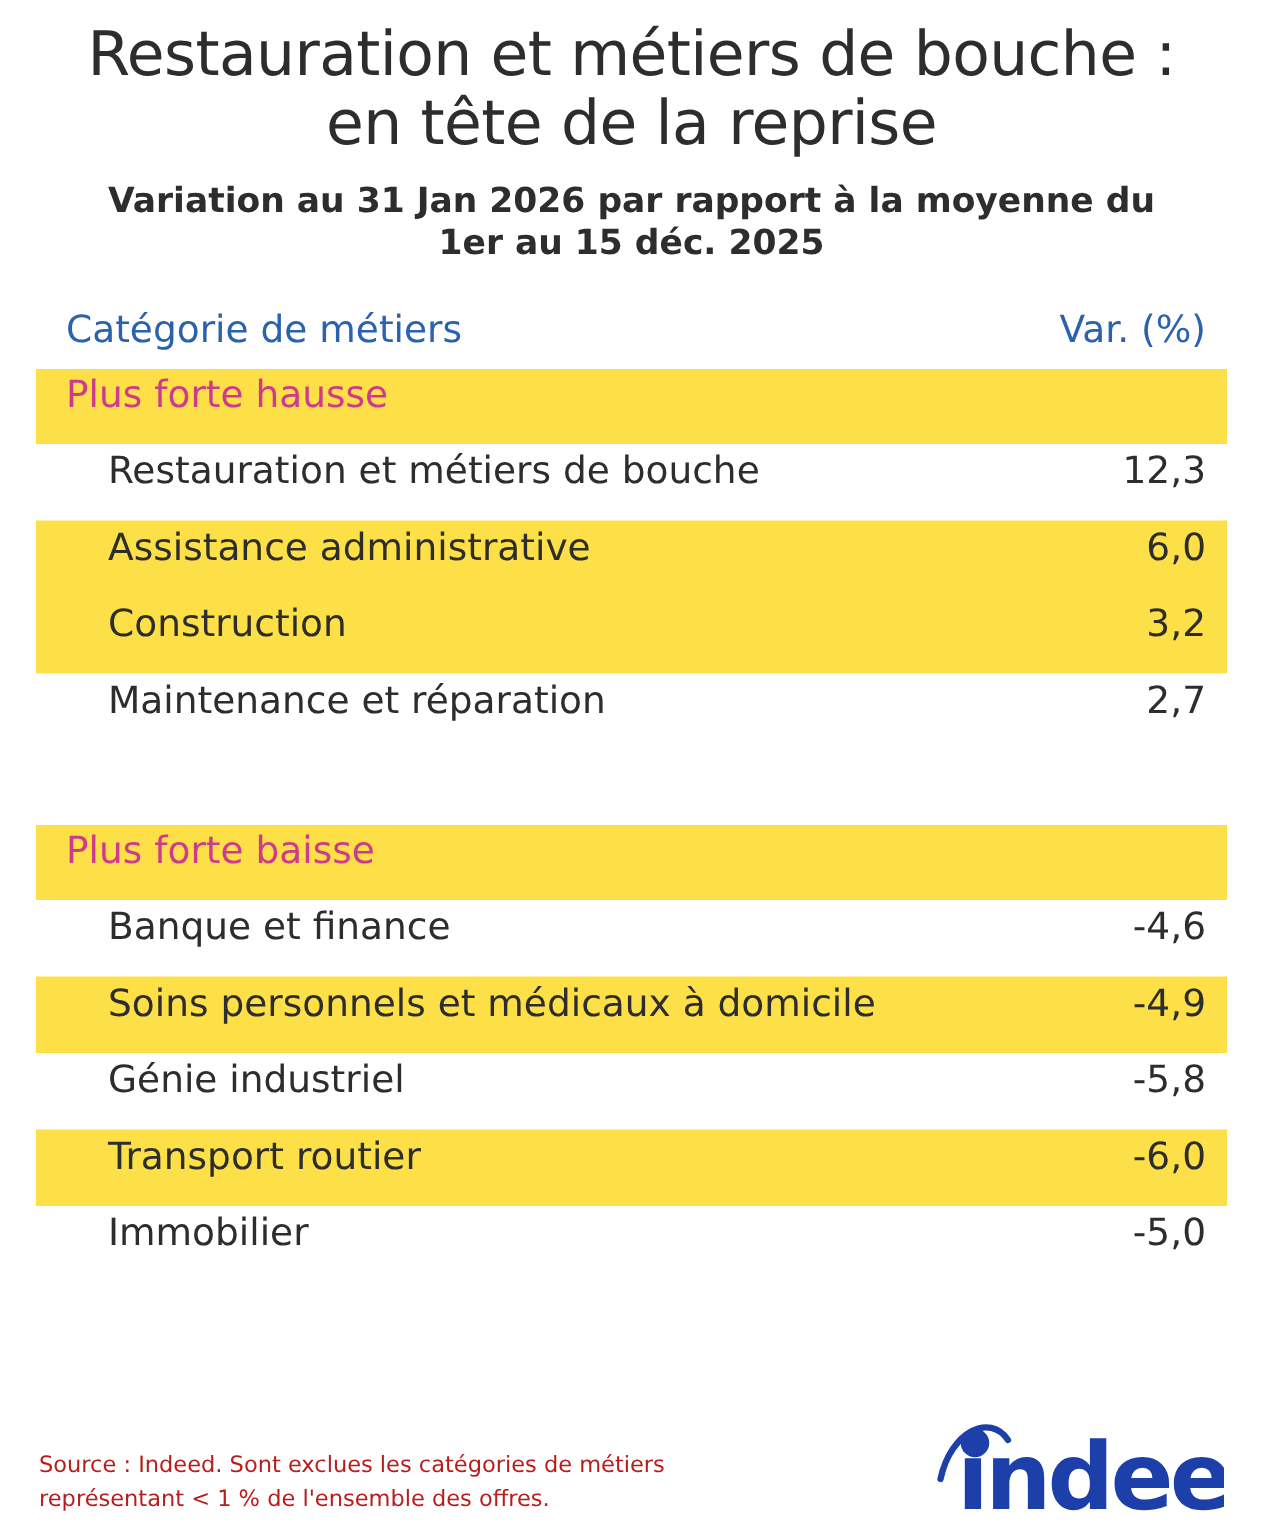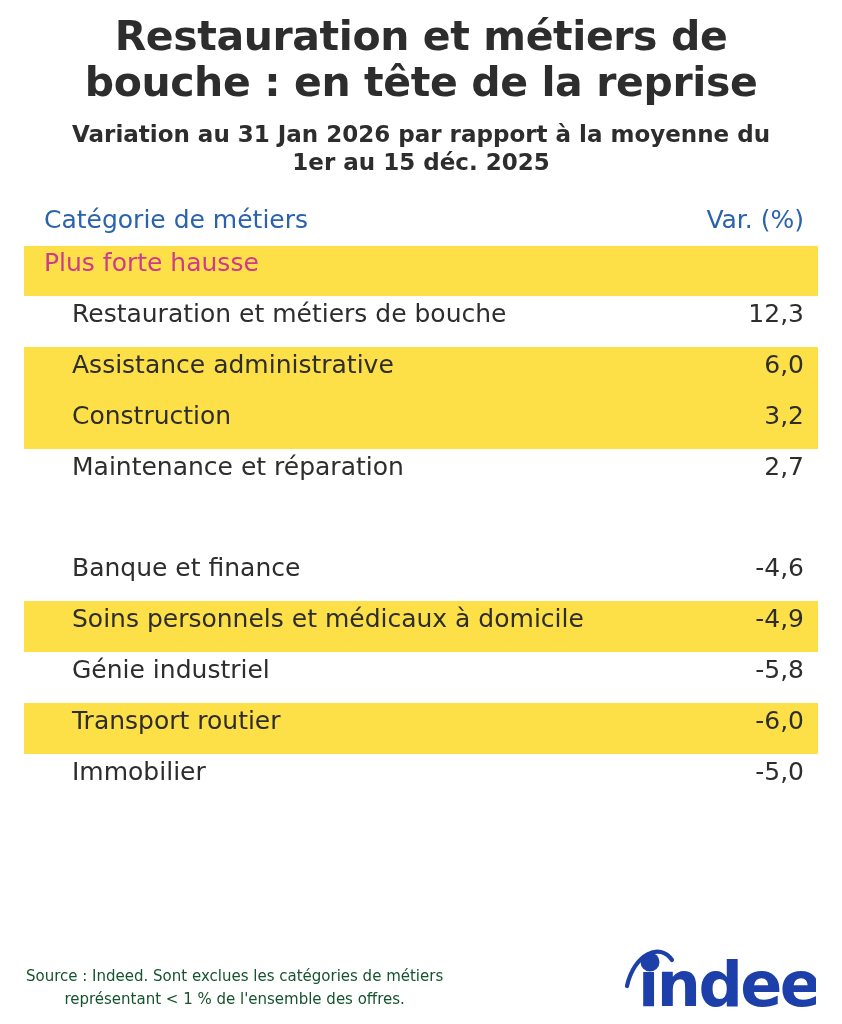--- a/index.html
+++ b/index.html
@@ -21,21 +21,21 @@
     box-sizing: border-box;
   }
 
   
   .header {
     padding: 14px 30px 0 30px;
     text-align: center;
   }
   .title {
     font-size: 41px;
-    font-weight: bold;
+    font-weight: normal;
     line-height: 1.12;
     letter-spacing: -0.4px;
     color: #2d2d2d;
     margin: 0;
   }
   .subtitle {
     font-size: 23px;
     font-weight: bold;
     line-height: 1.22;
     color: #2d2d2d;
@@ -107,24 +107,23 @@
     height: 96px;
     padding: 0 26px;
     box-sizing: border-box;
     display: flex;
     align-items: flex-end;
     justify-content: space-between;
   }
   .source {
     font-size: 15px;
     line-height: 1.5;
-    color: #14532d;
+    color: #b91c1c;
     max-width: 560px;
     padding-bottom: 6px;
-    text-align: center;
   }
   .logo {
     padding-bottom: 2px;
     flex: 0 0 auto;
   }
 </style>
 </head>
 <body>
 
 <div class="page">
@@ -158,20 +157,24 @@
       <div class="cat-name">Construction</div>
       <div class="value">3,2</div>
     </div>
     <div class="row">
       <div class="cat-name">Maintenance et réparation</div>
       <div class="value">2,7</div>
     </div>
 
     <div class="gap-row"></div>
 
+    <div class="row band section-row">
+      <div class="section-label">Plus forte baisse</div>
+      <div class="value"></div>
+    </div>
 
     <div class="row">
       <div class="cat-name">Banque et finance</div>
       <div class="value">-4,6</div>
     </div>
     <div class="row band">
       <div class="cat-name">Soins personnels et médicaux à domicile</div>
       <div class="value">-4,9</div>
     </div>
     <div class="row">

